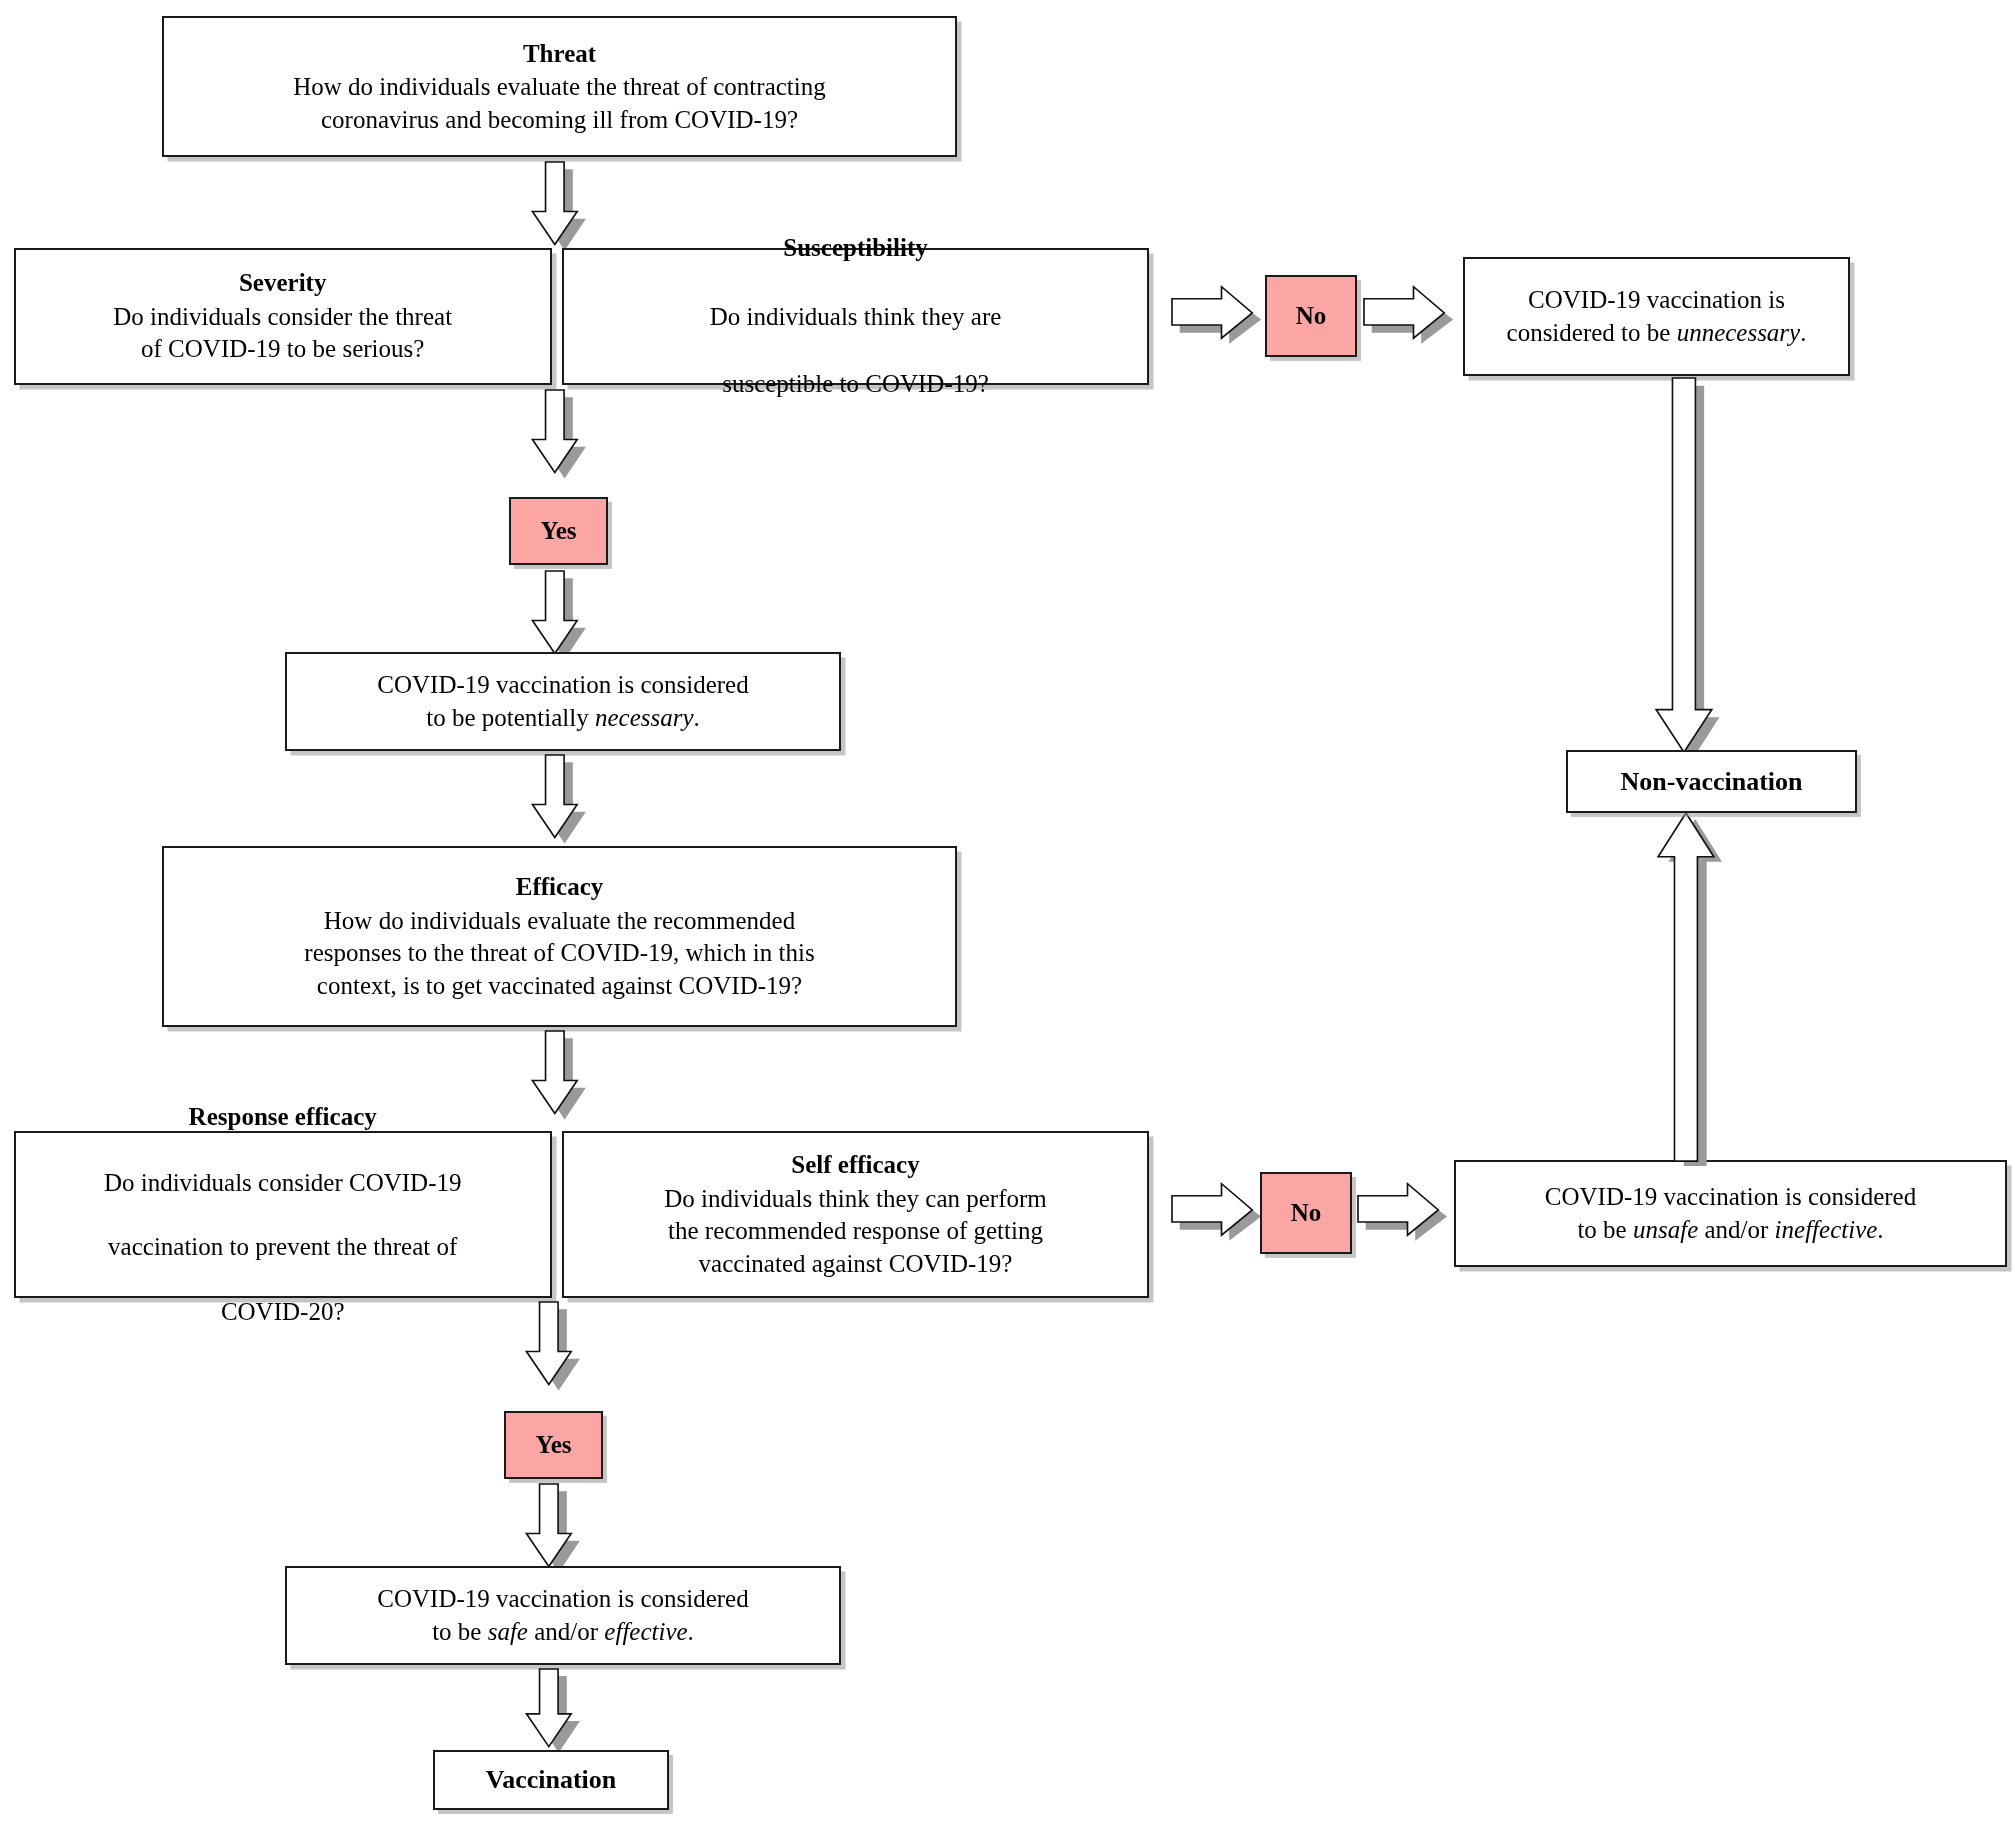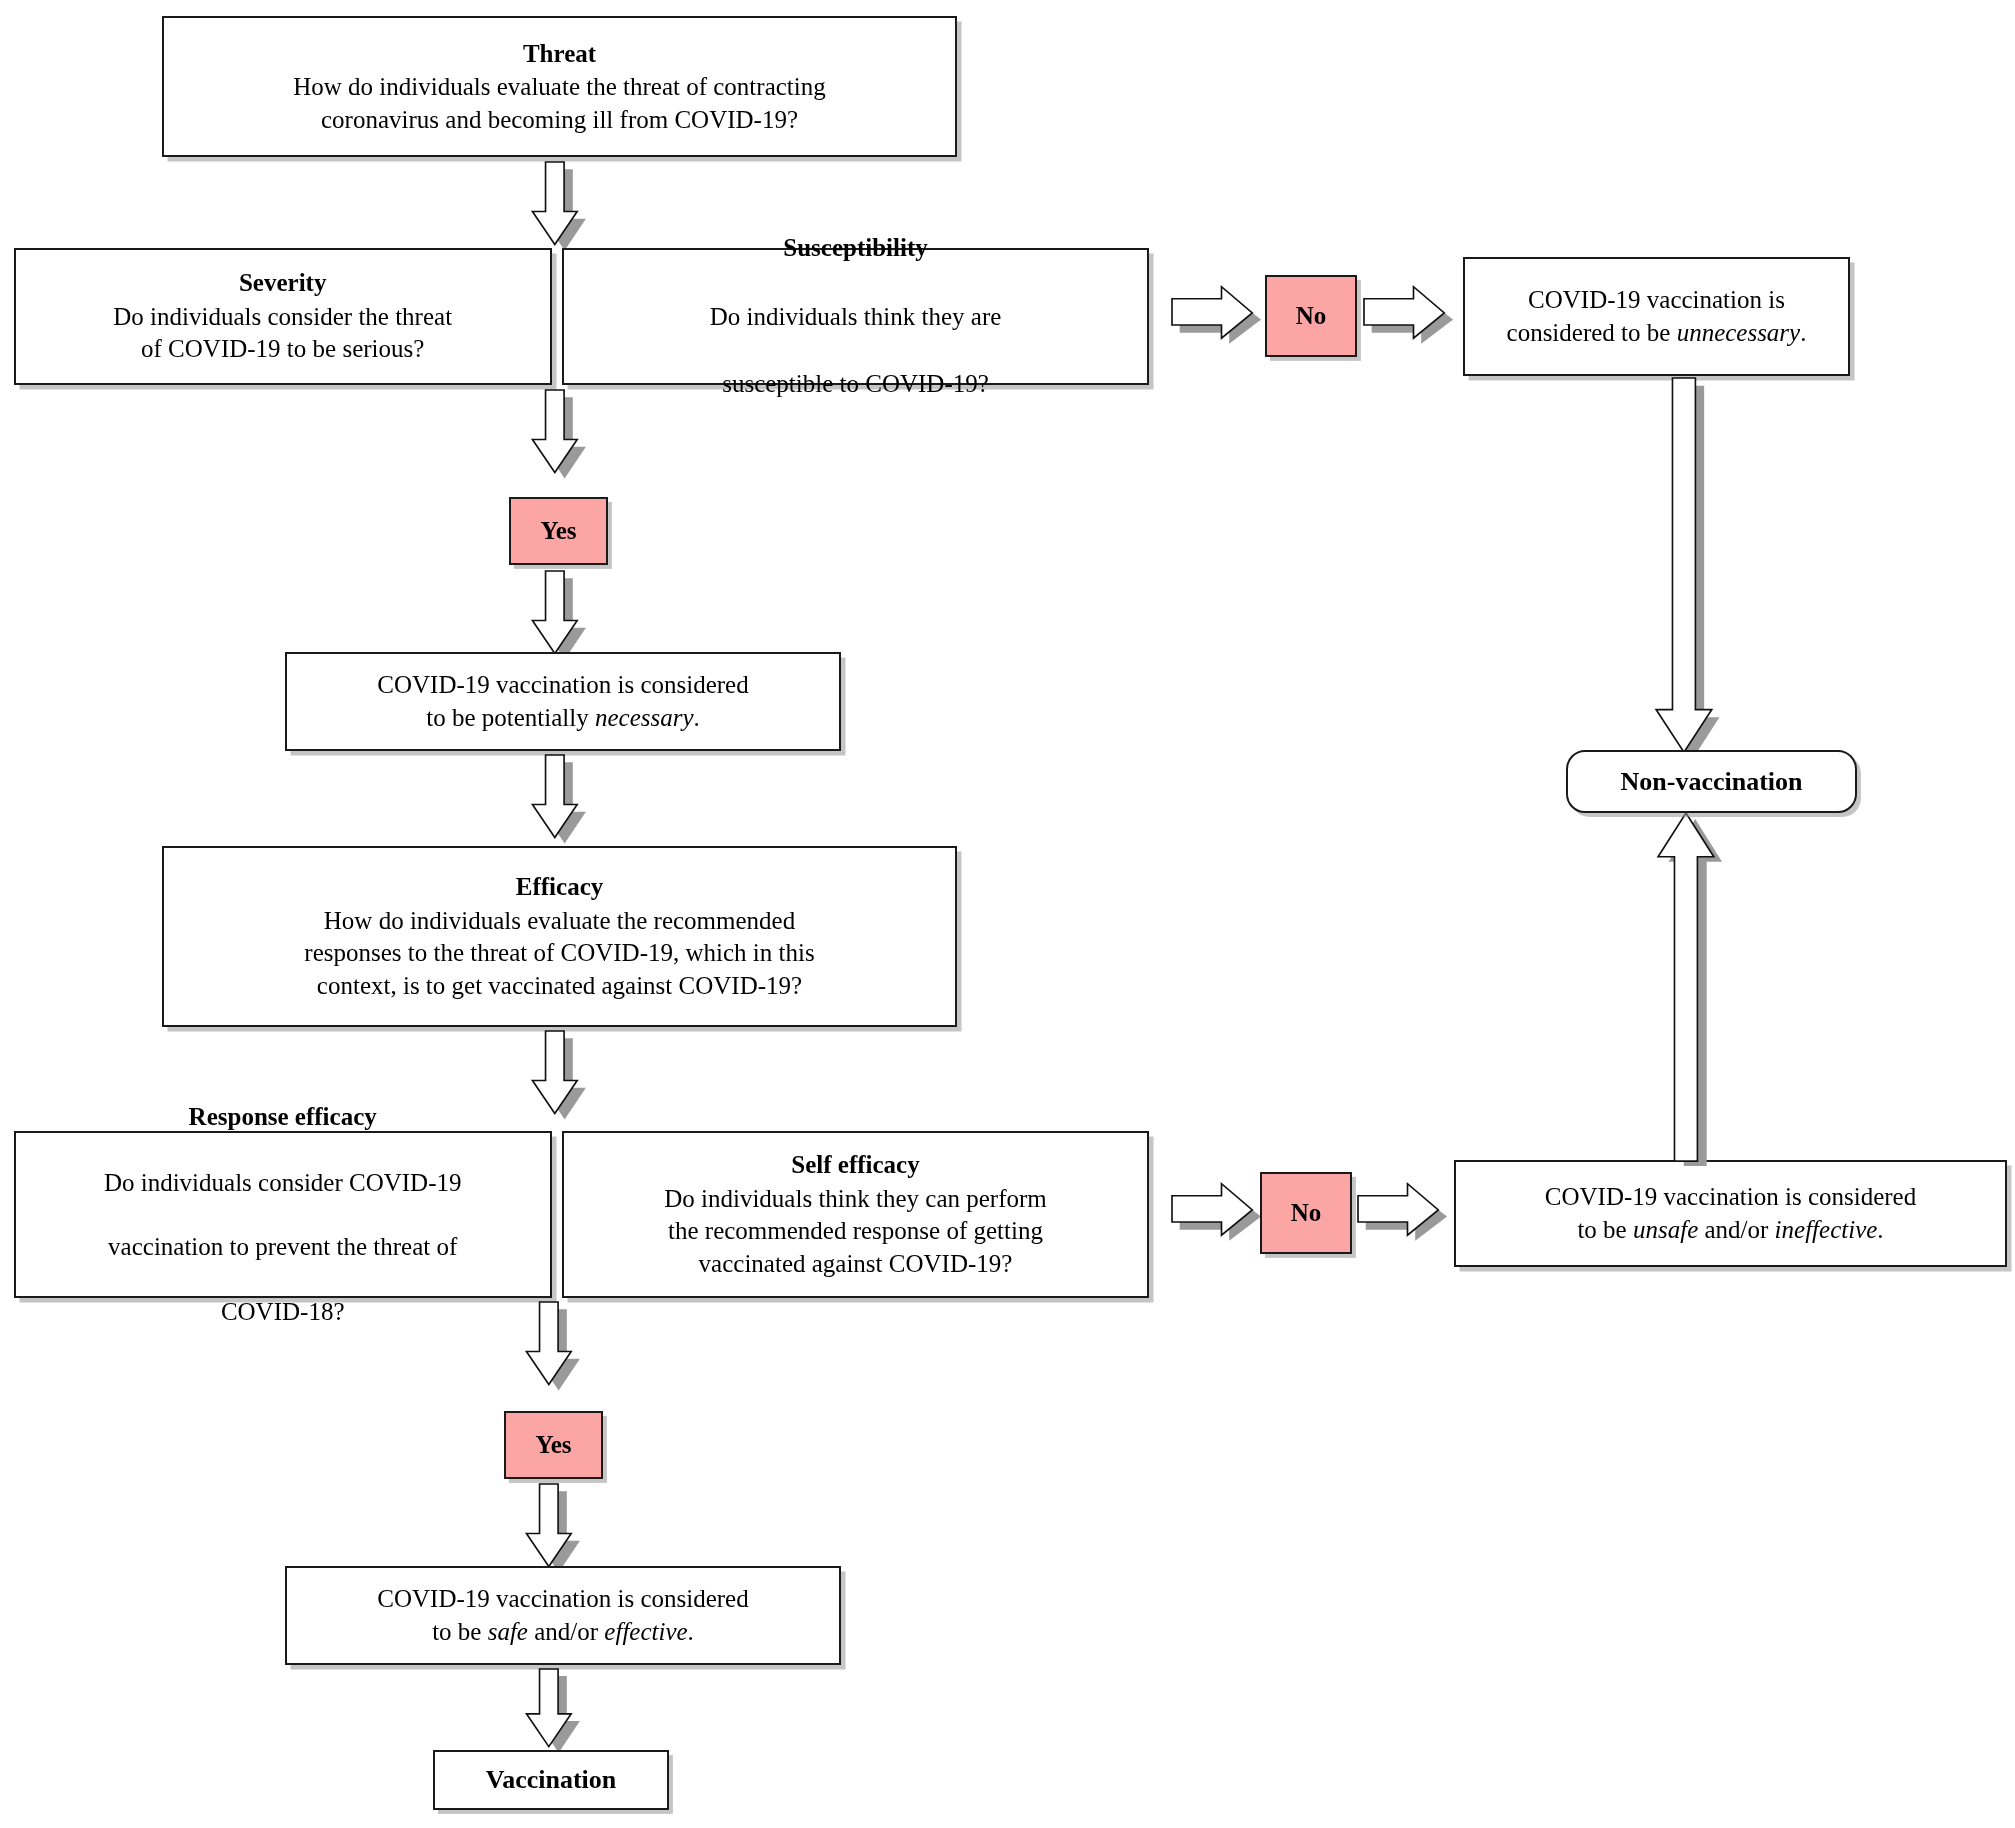--- a/index.html
+++ b/index.html
@@ -169,21 +169,21 @@
     <svg viewBox="0 0 110 160" preserveAspectRatio="none">
       <polygon class="shd" points="42,6 76,6 76,96 100,96 61,154 22,96 42,96" transform="translate(8,7)"></polygon>
       <polygon points="34,0 68,0 68,90 92,90 51,150 10,90 34,90"></polygon>
     </svg>
   </div>
 
   <div class="box" style="left:13.7px;top:1131px;width:538px;height:167px;gap:32px;">
     <span class="ttl">Response efficacy</span>
     <span class="bd">Do individuals consider COVID-19</span>
     <span class="bd">vaccination to prevent the threat of</span>
-    <span class="bd">COVID-18?</span>
+    <span class="bd">COVID-20?</span>
   </div>
 
   <div class="box" style="left:562px;top:1131px;width:587px;height:167px;">
     <span class="ttl">Self efficacy</span>
     <span class="bd">Do individuals think they can perform</span>
     <span class="bd">the recommended  response of getting</span>
     <span class="bd">vaccinated against COVID-19?</span>
   </div>
 
   <div class="arrow" style="left:1172px;top:1176px;width:88px;height:74px;">
@@ -209,21 +209,21 @@
     <span class="bd"><span>to be </span><i>unsafe</i><span> and/or </span><i>ineffective</i><span>.</span></span>
   </div>
 
   <div class="arrow" style="left:1657px;top:813px;width:71px;height:353px;">
     <svg viewBox="0 0 130 645" preserveAspectRatio="none">
       <polygon class="shd" points="61,6 110,84 82,84 82,640 40,640 40,84 12,84" transform="translate(9,5)"></polygon>
       <polygon points="53,0 104,80 74,80 74,636 32,636 32,80 2,80"></polygon>
     </svg>
   </div>
 
-  <div class="term" style="left:1566px;top:750px;width:291px;height:63px;border-radius:19px;">
+  <div class="term" style="left:1566px;top:750px;width:291px;height:63px;">
     <span>Non-vaccination</span>
   </div>
 
   <div class="arrow" style="left:521px;top:1302px;width:60px;height:88px;">
     <svg viewBox="0 0 110 160" preserveAspectRatio="none">
       <polygon class="shd" points="42,6 76,6 76,96 100,96 61,154 22,96 42,96" transform="translate(8,7)"></polygon>
       <polygon points="34,0 68,0 68,90 92,90 51,150 10,90 34,90"></polygon>
     </svg>
   </div>
 

